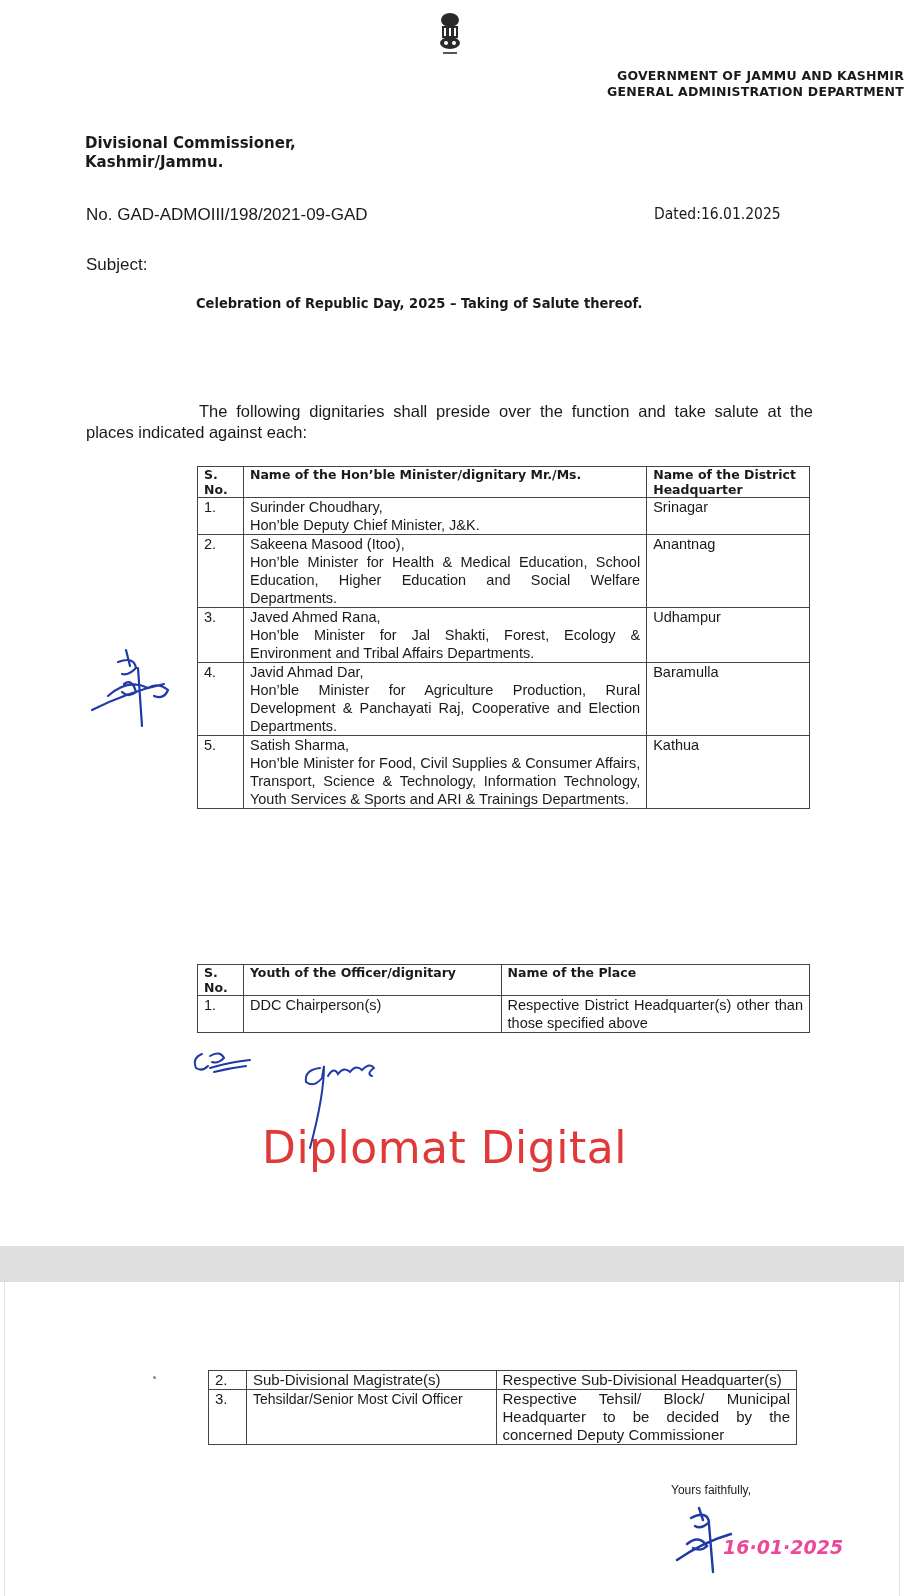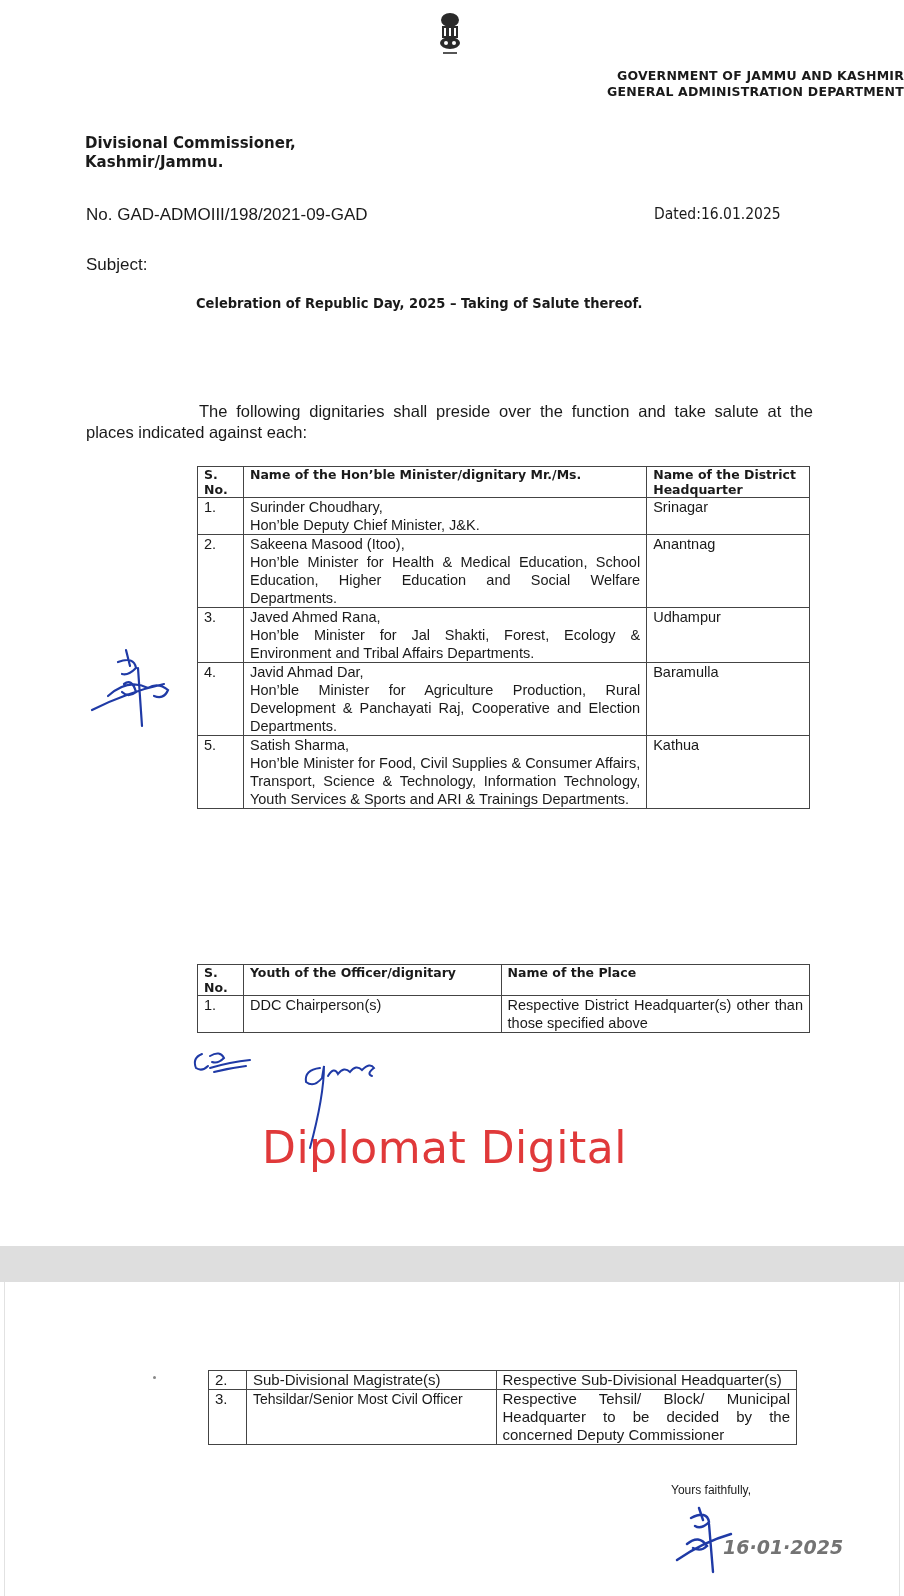--- a/index.html
+++ b/index.html
@@ -170,14 +170,14 @@
       <td class="cond jc" style="font-size:15px; line-height:18px;">Respective Tehsil/ Block/ Municipal Headquarter to be decided by the concerned Deputy Commissioner</td>
     </tr>
   </tbody>
     </table>
 
   <div class="abs body-text" style="left:666px; top:174px; font-size:12px;margin-top:24px;">Yours faithfully,</div>
 
   <svg class="sig" style="left:668px; top:222px;" width="70" height="70" viewBox="0 0 70 70">
     <path d="M26 4 L30 16 M18 14 Q34 6 36 18 Q28 26 22 22 M4 56 Q30 38 58 30 M14 40 Q26 30 34 42 Q28 48 20 44 M36 20 L40 68" fill="none" stroke="#1f3aa6" stroke-width="2.4" stroke-linecap="round"></path>
   </svg>
-  <div class="abs" style="left:718px; top:254px; font-size:19px; color:#737373; font-style:italic; font-family:'DejaVu Sans',sans-serif; font-weight:bold;">16·01·2025</div>
+  <div class="abs" style="left:718px; top:254px; font-size:19px; color:#ec4899; font-style:italic; font-family:'DejaVu Sans',sans-serif; font-weight:bold;">16·01·2025</div>
 </div>
 
 </body></html>

